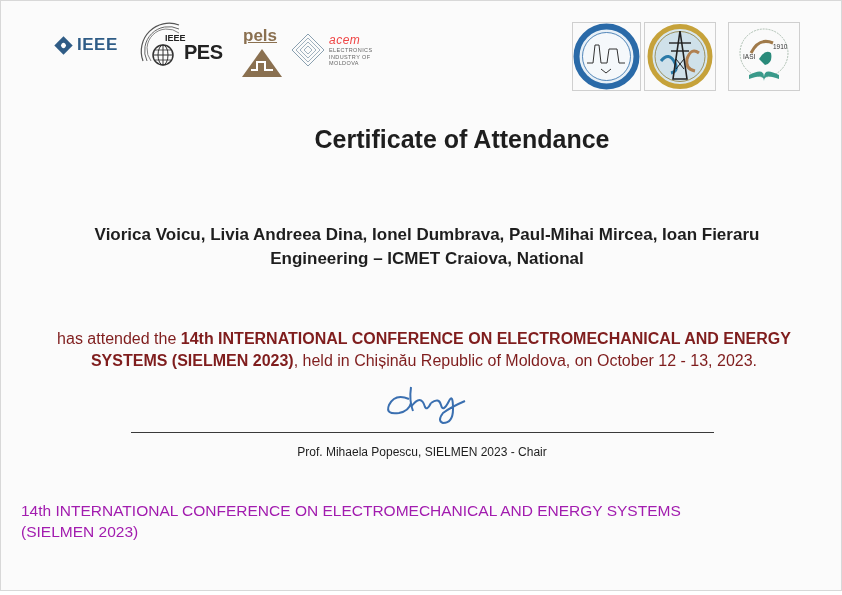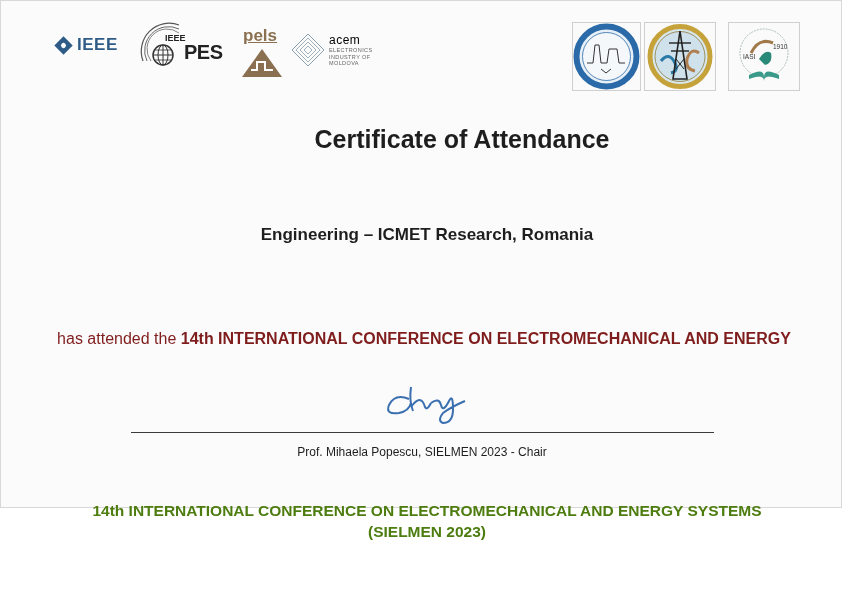--- a/index.html
+++ b/index.html
@@ -11,21 +11,21 @@
       width: 842px;
       height: 595px;
       position: relative;
       overflow: hidden;
       font-family: "Liberation Sans", sans-serif;
       color: #1a1a1a;
     }
     .page {
       position: absolute;
       left: 0; top: 0;
-      width: 842px; height: 508px;
+      width: 842px; height: 591px;
       background: #fbfbfb;
       border: 1px solid #d8d8d8;
       box-sizing: border-box;
     }
     
     .logo { position: absolute; }
     .ieee {
       left: 56px; top: 34px;
       display: flex; align-items: center; gap: 3px;
     }
@@ -57,21 +57,21 @@
       left: 240px; top: 27px; width: 42px; height: 50px;
     }
     .pels-text {
       position: absolute; left: 2px; top: -2px;
       font-size: 17px; font-weight: bold; color: #8a7050;
       text-decoration: underline;
     }
     .acem {
       left: 290px; top: 30px; width: 100px; height: 40px;
     }
-    .acem-title { position: absolute; left: 38px; top: 2px; font-size: 12px; color:#000000; letter-spacing: 0.5px; }
+    .acem-title { position: absolute; left: 38px; top: 2px; font-size: 12px; color:#ef4444; letter-spacing: 0.5px; font-style: italic; }
     .acem-sub { position: absolute; left: 38px; top: 16px; font-size: 5.5px; color:#666; line-height: 6.5px; letter-spacing: 0.4px; }
     .seal {
       position: absolute;
       border: 1px solid #cfcfcf;
       background: #fafafa;
     }
     .seal1 { left: 571px; top: 21px; width: 67px; height: 67px; }
     .seal2 { left: 643px; top: 21px; width: 70px; height: 67px; }
     .seal3 { left: 727px; top: 21px; width: 70px; height: 67px; }
     
@@ -103,22 +103,22 @@
       position: absolute; left: 130px; top: 431px;
       width: 583px; height: 1px; background: #3a3a3a;
     }
     .chair {
       position: absolute; left: 0; width: 842px; top: 444px;
       text-align: center;
       font-size: 12px; color: #1e1e1e;
     }
     .footer {
       position: absolute; left: 20px; width: 812px; top: 499px;
-      text-align: center;
-      font-size: 15.5px; font-weight: bold; line-height: 21px; color: #4d7c0f;
+      text-align: left;
+      font-size: 15.5px; font-weight: normal; line-height: 21px; color: #a21caf;
     }
   </style>
 </head>
 <body>
 
 <div class="page">
 
   <div class="logo ieee">
     <span class="ieee-diamond"></span>
     <span class="ieee-text">IEEE</span>
@@ -194,26 +194,30 @@
       <text x="14" y="36" font-size="6.5" font-family="Liberation Sans, sans-serif" fill="#333">IASI</text>
       <text x="44" y="26" font-size="6.5" font-family="Liberation Sans, sans-serif" fill="#333">1910</text>
       <path d="M20 52 Q35 44 35 54 Q35 44 50 52 L50 56 Q35 50 35 58 Q35 50 20 56 Z" fill="#3a9a8a"></path>
     </svg>
   </div>
 
   <div class="title">Certificate of Attendance</div>
 
 
   <div class="names">
-    <div>Engineering – ICMET Research, Romania</div>
+    <div>Viorica Voicu, Livia Andreea Dina, Ionel Dumbrava, Paul-Mihai Mircea, Ioan Fieraru</div>
+    <div>Engineering – ICMET Craiova, National</div>
   </div>
 
   <div class="attended">
     <div>
       <span>has attended the </span><b>14th INTERNATIONAL CONFERENCE ON ELECTROMECHANICAL AND ENERGY</b>
+    </div>
+    <div>
+      <b>SYSTEMS (SIELMEN 2023)</b><span>, held in Chișinău Republic of Moldova, on October 12 - 13, 2023.</span>
     </div>
   </div>
 
   <div class="signature">
     <svg width="95" height="45" viewBox="0 0 95 45">
       <path d="M28 16 Q14 10 8 22 Q4 32 18 30 Q28 28 30 20" fill="none" stroke="#3a6fb0" stroke-width="2"></path>
       <path d="M30 4 Q28 18 32 28" fill="none" stroke="#3a6fb0" stroke-width="2"></path>
       <path d="M30 24 Q40 10 44 24 Q46 28 50 20" fill="none" stroke="#3a6fb0" stroke-width="2"></path>
       <path d="M50 20 Q58 14 60 22 Q62 30 68 18 Q72 10 72 26 Q72 40 62 40 Q56 38 62 30 Q70 24 84 18" fill="none" stroke="#3a6fb0" stroke-width="2"></path>
     </svg>

